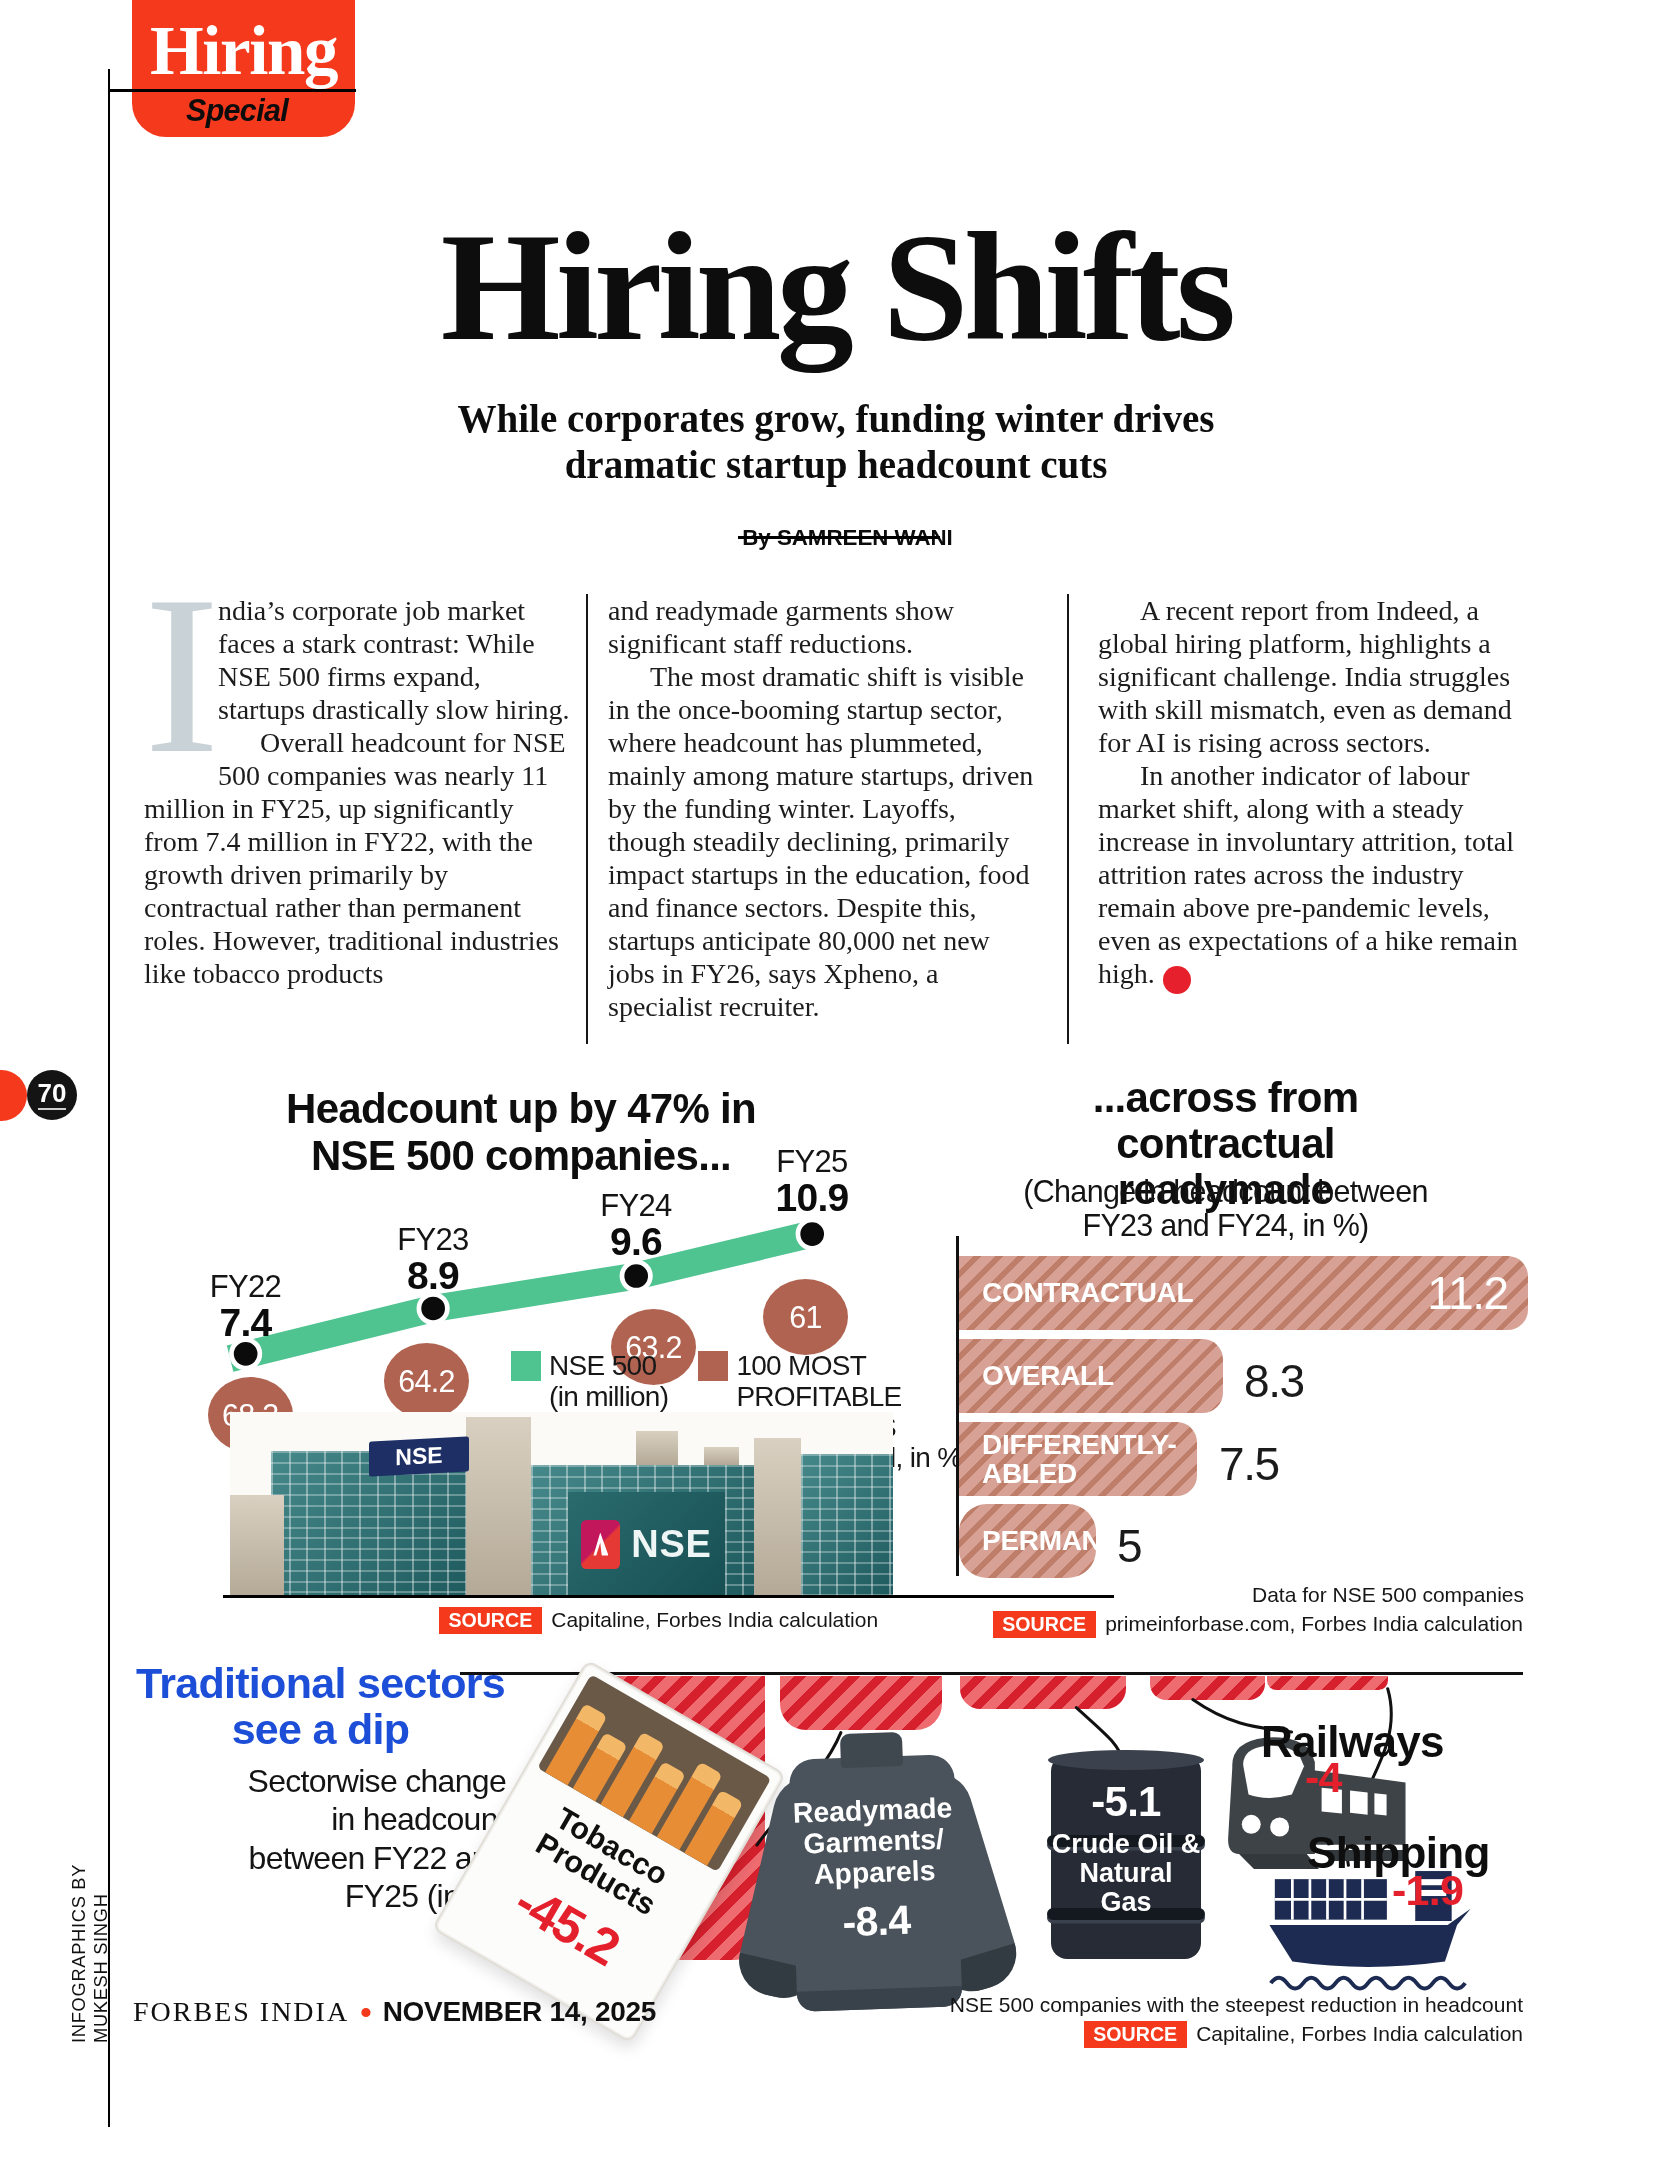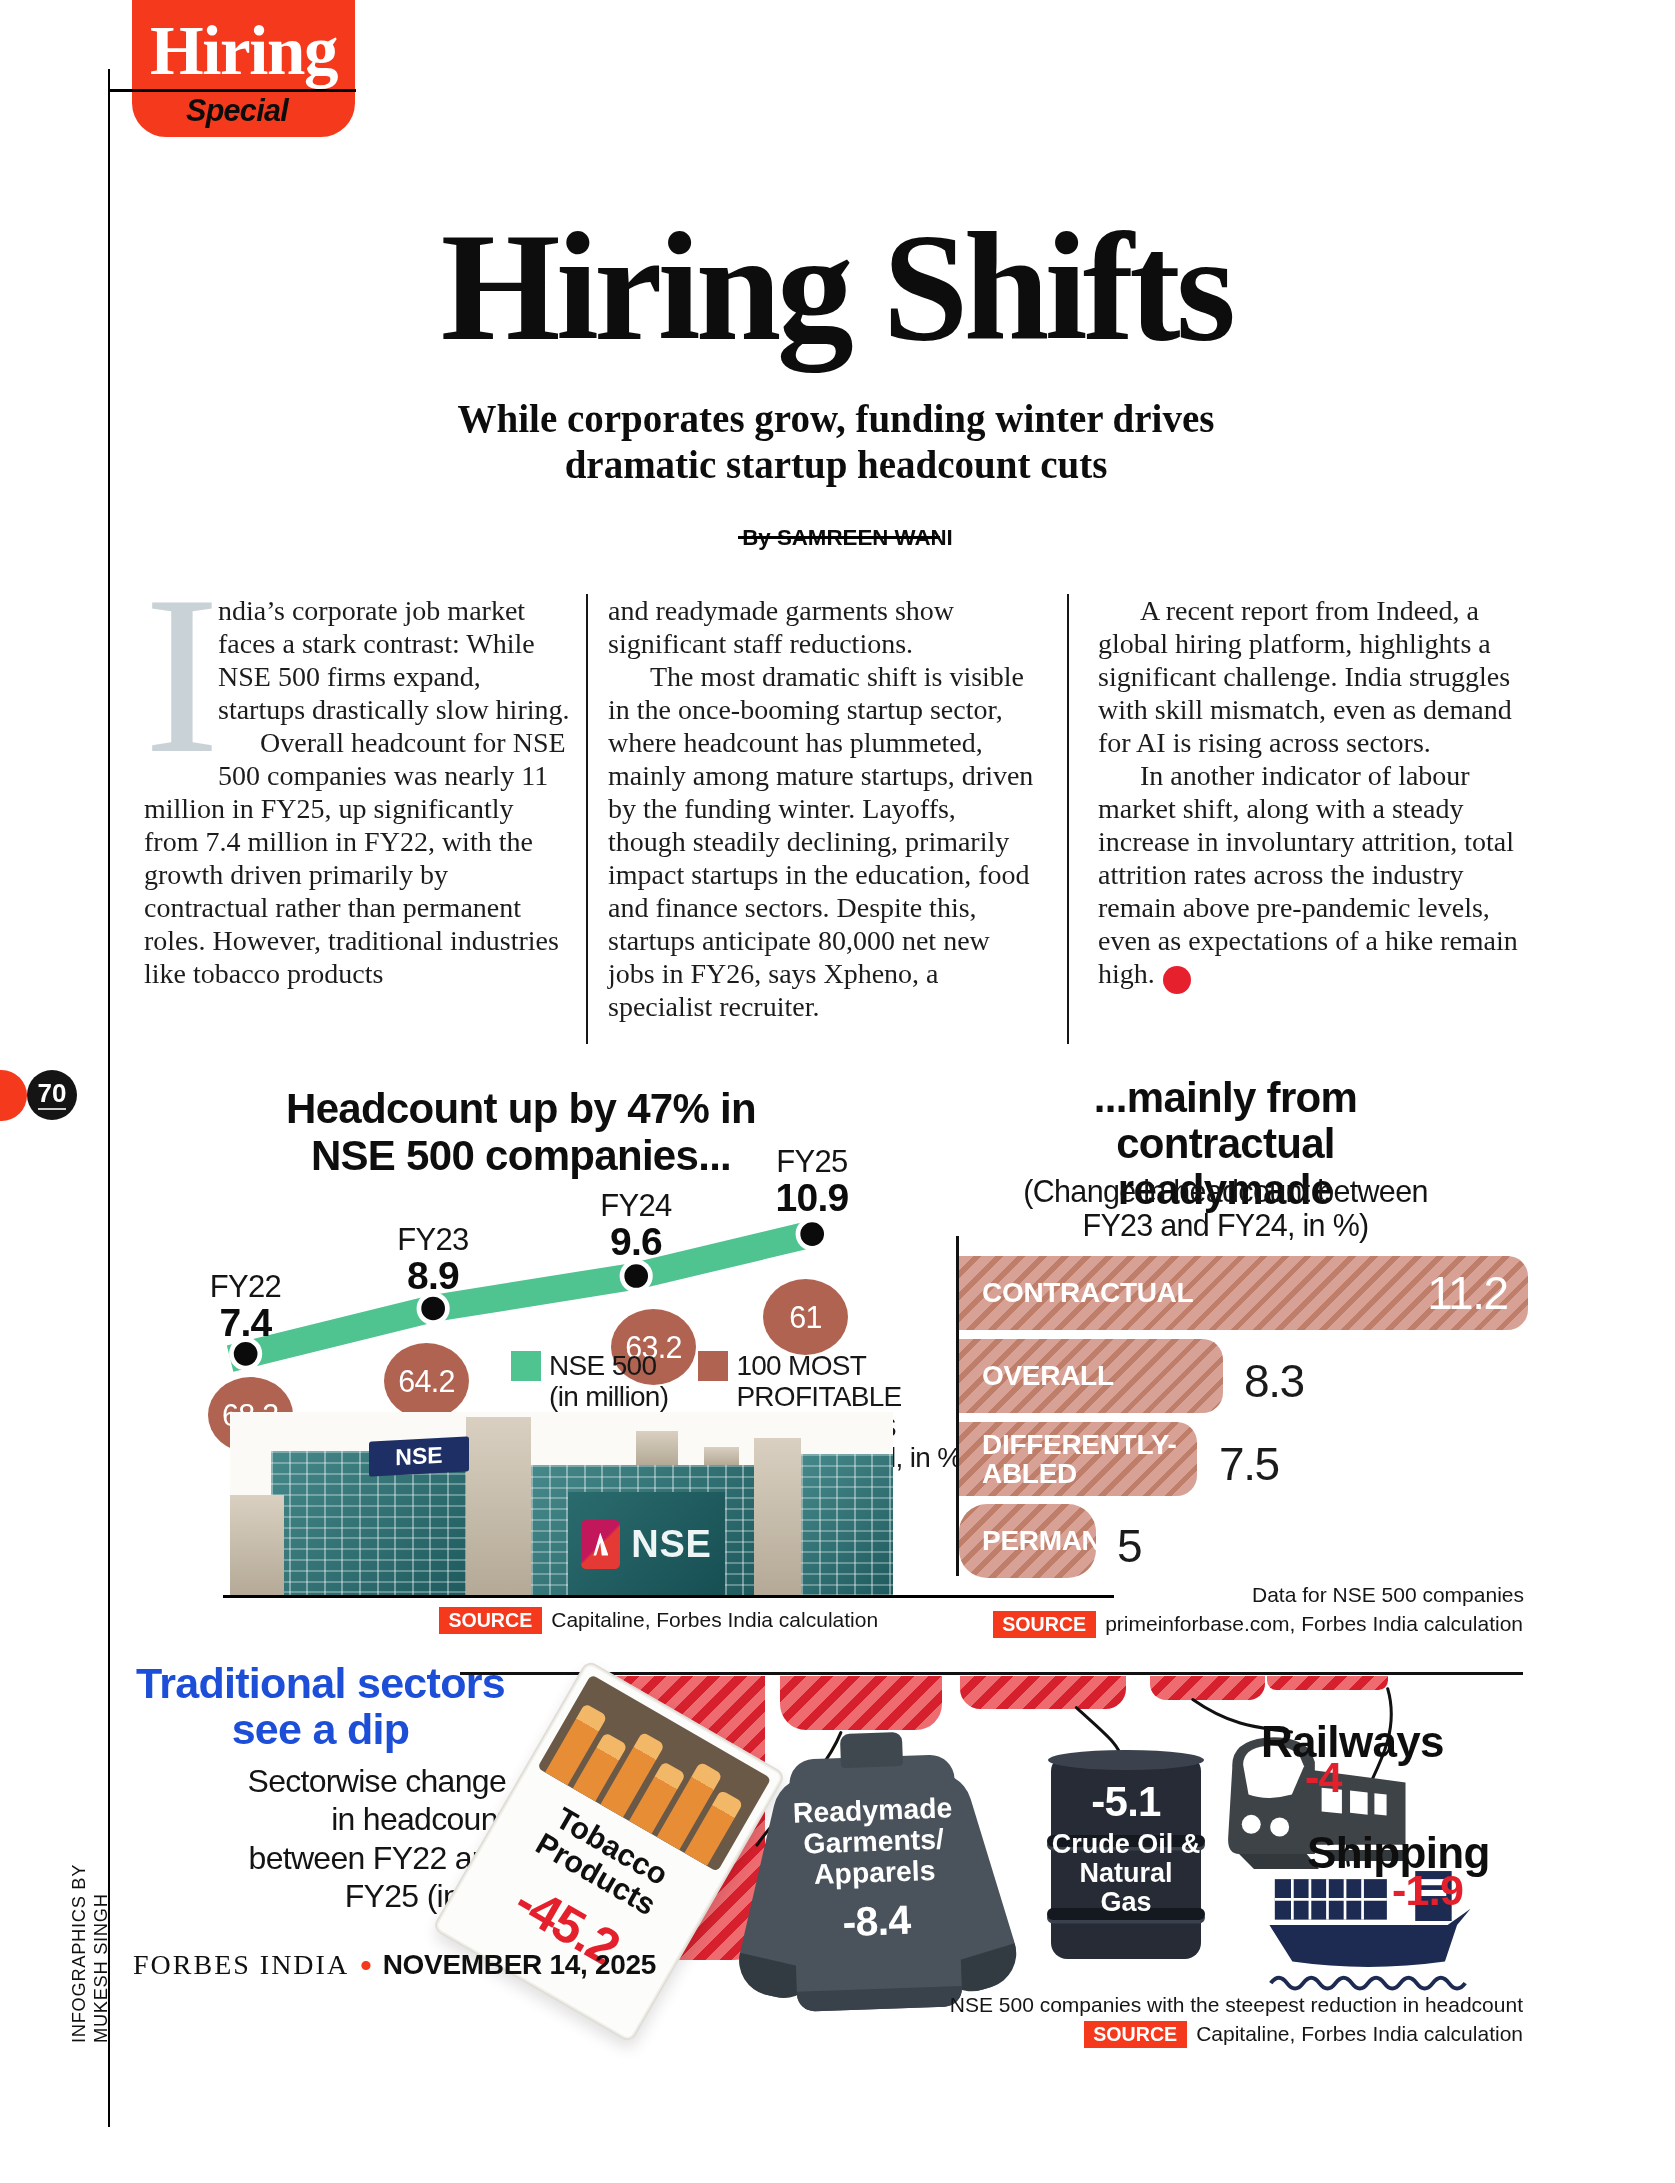--- a/index.html
+++ b/index.html
@@ -138,21 +138,21 @@
   .ship-svg{position:absolute;left:1265px;top:1867px;width:210px;height:135px;}
   .ic-label{position:absolute;font-weight:bold;font-size:44px;letter-spacing:-0.7px;color:#0e0e0e;}
   .ic-val{position:absolute;font-weight:bold;font-size:43px;letter-spacing:-0.7px;color:#e5202d;}
   #lbl-rail{left:1261px;top:1717px;} #val-rail{left:1305px;top:1753px;}
   #lbl-ship{left:1307px;top:1828px;width:176px;text-align:right;} #val-ship{left:1392px;top:1866px;}
   .ts-note{position:absolute;left:846px;top:1993px;width:677px;text-align:right;font-size:21px;color:#161616;}
   .ts-source{position:absolute;left:846px;top:2021px;width:677px;text-align:right;}
   
   .credit{position:absolute;left:68px;top:1820px;width:30px;height:223px;}
   .credit span{display:block;writing-mode:vertical-rl;transform:rotate(180deg);font-size:18.3px;letter-spacing:0.7px;color:#111;}
-  .footer{position:absolute;left:133px;top:1948px;font-size:28px;display:flex;align-items:center;gap:10.8px;}
+  .footer{position:absolute;left:133px;top:1995px;font-size:28px;display:flex;align-items:center;gap:10.8px;}
   .footer .mag{font-family:"Liberation Serif",serif;letter-spacing:2px;color:#101010;}
   .footer .bullet{color:#f5391d;font-size:34px;line-height:1;}
   .footer .date{font-weight:bold;letter-spacing:-0.3px;color:#101010;}
 </style>
 </head>
 <body>
 
 <div class="page">
 
   <div class="rule-left"></div>
@@ -265,21 +265,21 @@
       <div class="ph glass" style="left:571px;top:42px;width:92px;height:142px;"></div>
     </div>
 
     <div class="hc-baseline"></div>
     <div class="hc-source src-row">
       <span class="src-box">SOURCE</span><span>Capitaline, Forbes India calculation</span>
     </div>
   </div>
 
   <div class="cc-title">
-    <div>...mainly from contractual</div>
+    <div>...across from contractual</div>
     <div>readymade</div>
   </div>
   <div class="cc-sub">
     <div>(Change in headcount between</div>
     <div>FY23 and FY24, in %)</div>
   </div>
   <div class="cc-axis"></div>
 
   <div class="bar" style="top:1256px;width:569px;">
     <div class="bar-label">CONTRACTUAL</div>

